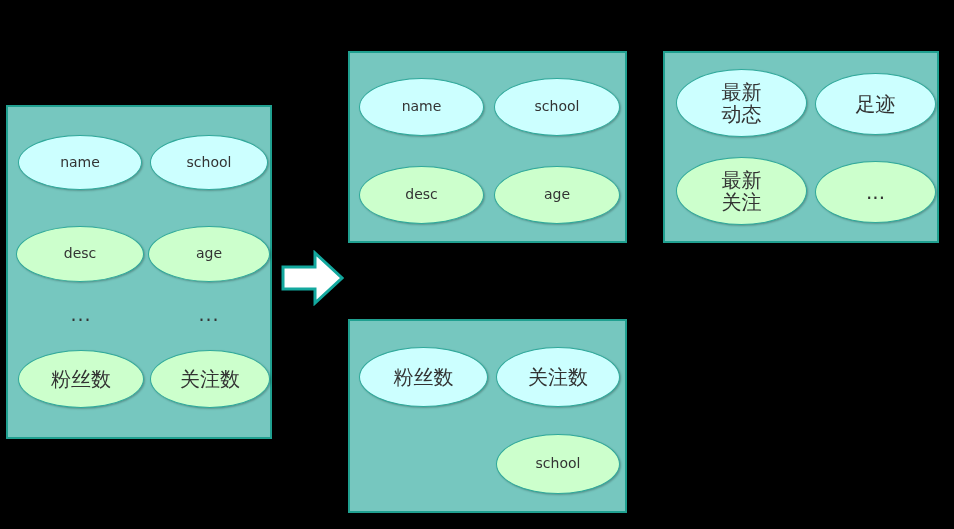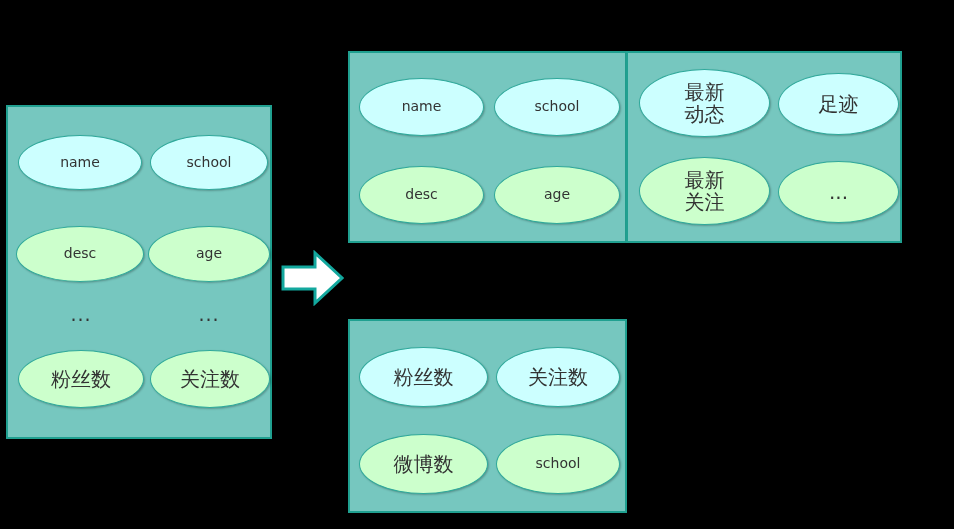--- a/index.html
+++ b/index.html
@@ -29,21 +29,21 @@
   .group-box {
     position: absolute;
     box-sizing: border-box;
     background: #76C7BF;
     border: 2px solid #20A090;
     box-shadow: 1px 1px 2px rgba(0,0,0,0.35);
   }
 
   #box-source   { left: 6px;   top: 105px; width: 266px; height: 334px; }
   #box-basic    { left: 348px; top: 51px;  width: 279px; height: 192px; }
-  #box-activity { left: 626px; top: 51px;  width: 276px; height: 192px; }
+  #box-activity { left: 663px; top: 51px;  width: 276px; height: 192px; }
   #box-stats    { left: 348px; top: 319px; width: 279px; height: 194px; }
 
   
   .node {
     position: absolute;
     box-sizing: border-box;
     border-radius: 50%;
     border: 1.5px solid #2FA99B;
     display: flex;
     align-items: center;
@@ -122,17 +122,16 @@
 
     <div class="node green sz-cjk" style="left:11px; top:104px; width:131px; height:68px;">最新
 关注</div>
     <div class="node green sz-cjk" style="left:150px; top:108px; width:121px; height:62px;">...</div>
   </div>
 
   <div class="group-box" id="box-stats">
     <div class="node cyan sz-cjk" style="left:9px; top:26px; width:129px; height:60px;">粉丝数</div>
     <div class="node cyan sz-cjk" style="left:146px; top:26px; width:124px; height:60px;">关注数</div>
 
-    <div class="node green sz-cjk" style="left:9px; top:113px; width:129px; height:60px;">微博数</div>
     <div class="node green sz-lg" style="left:146px; top:113px; width:124px; height:60px;">school</div>
   </div>
 
 </div>
 
 </body></html>

